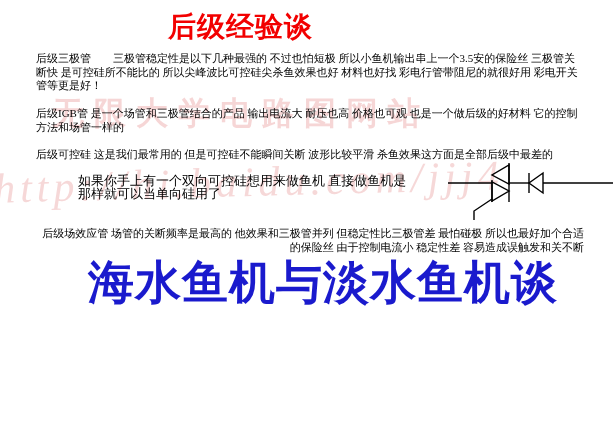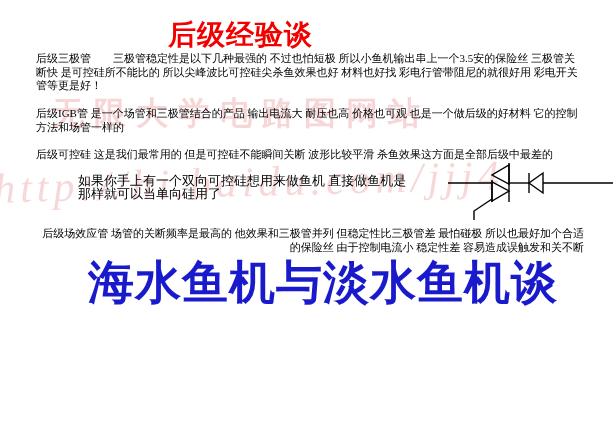--- a/index.html
+++ b/index.html
@@ -13,21 +13,21 @@
     left:52px;top:92px;font-size:32px;font-weight:bold;
     letter-spacing:10px;color:rgba(233,158,158,0.42);
   }
   #wm-url{
     left:-6px;top:158px;font-size:42px;font-style:italic;
     letter-spacing:5px;color:rgba(233,158,158,0.40);
     transform:rotate(-1.5deg);
   }
   
   #main-title{
-    position:absolute;left:168px;top:16px;z-index:2;
+    position:absolute;left:168px;top:8px;z-index:2;
     font-size:28px;font-weight:bold;color:#f20000;letter-spacing:1px;
   }
   #sub-title{
     position:absolute;left:88px;top:252px;z-index:2;
     font-size:46px;font-weight:bold;color:#1a1acd;letter-spacing:1px;
   }
   
   .para{
     position:absolute;left:36px;width:548px;z-index:1;
     font-size:11px;line-height:13.5px;color:#000;

